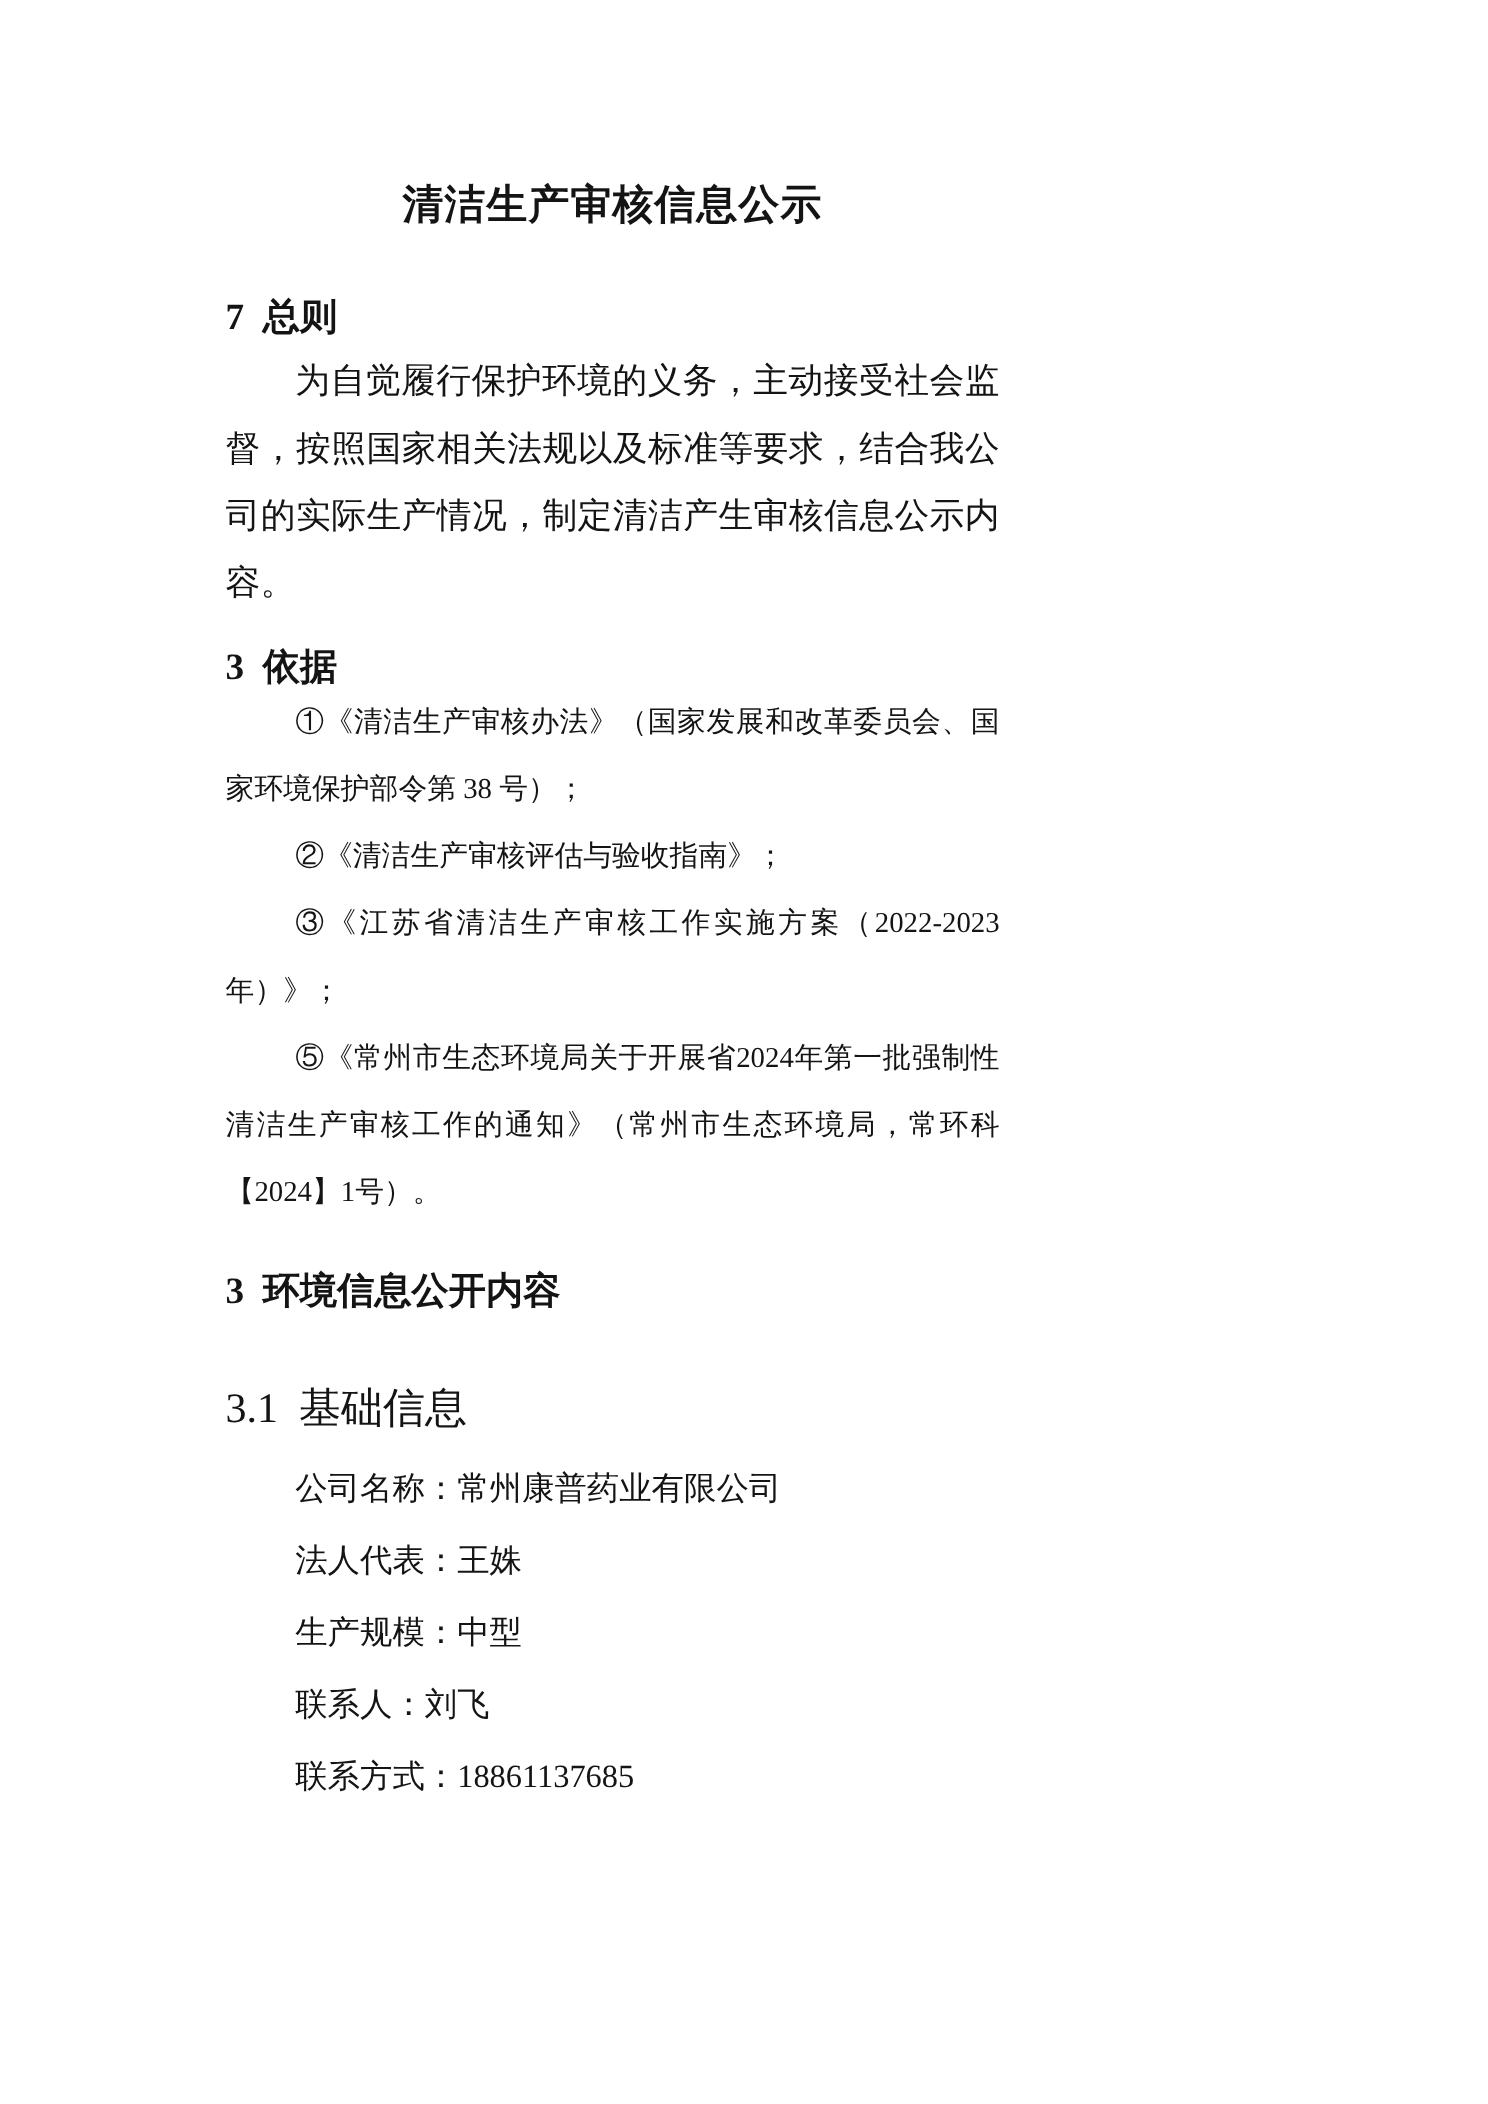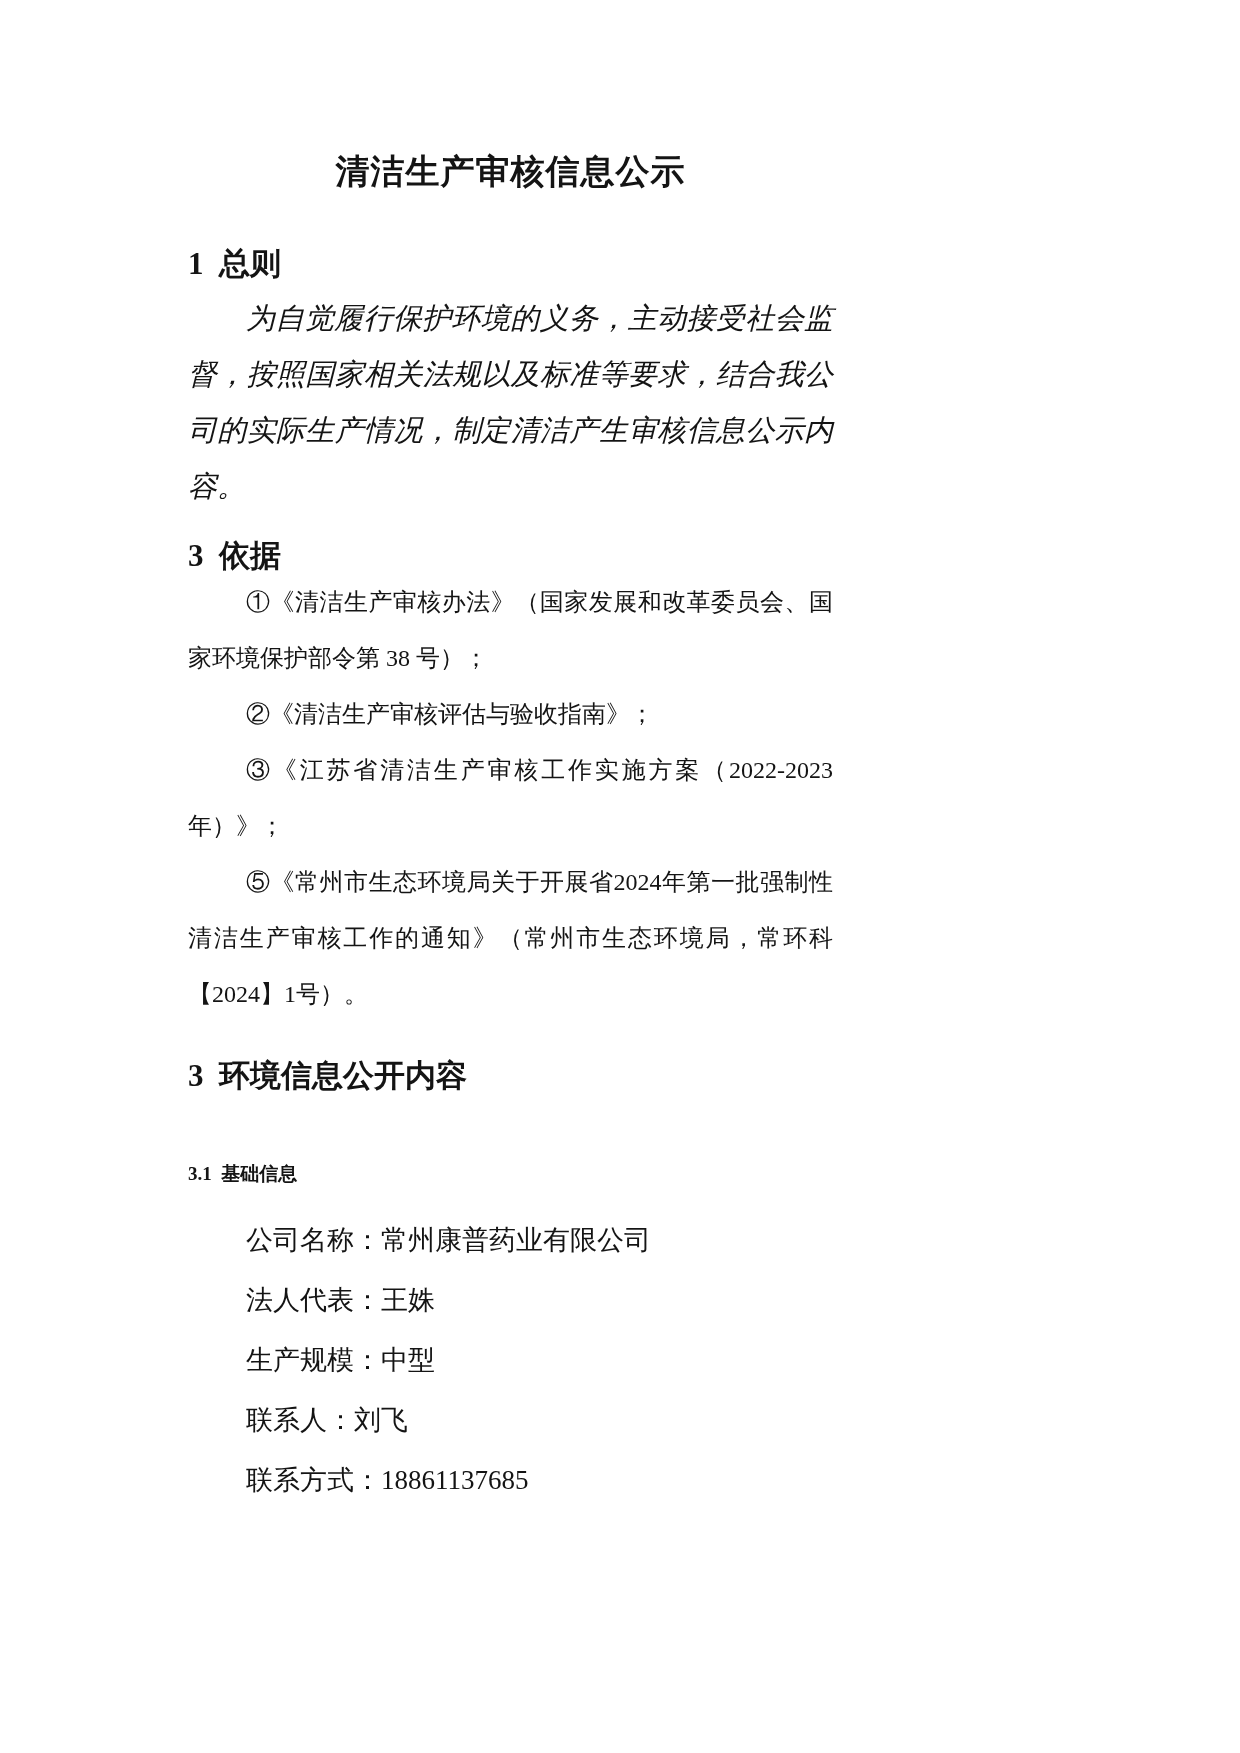--- a/index.html
+++ b/index.html
@@ -26,33 +26,32 @@
     font-size: 31px;
     line-height: 36px;
     font-weight: bold;
     white-space: pre-wrap;
   }
   #heading-general { margin-top: 54px; }
   #heading-basis { margin-top: 24px; }
   #heading-disclosure { margin-top: 36px; }
   .h-l2 {
     margin: 62px 0 0 0;
-    font-size: 19px;
+    font-size: 35px;
     line-height: 36px;
-    font-weight: bold;
+    font-weight: normal;
     white-space: pre-wrap;
   }
   p.body-par {
     margin: 8px 0 0 0;
     font-size: 29px;
     line-height: 56px;
     text-align: justify;
     text-indent: 58px;
     white-space: pre-wrap;
-    font-style: italic;
   }
   p.ref-par {
     margin: 0;
     font-size: 24px;
     line-height: 56px;
     text-align: justify;
     text-indent: 58px;
     white-space: pre-wrap;
   }
   .fields { margin-top: 18px; }
@@ -64,21 +63,21 @@
     white-space: pre-wrap;
   }
 </style>
 </head>
 <body>
 
 <div class="page">
 
   <h1 class="doc-title">清洁生产审核信息公示</h1>
 
-  <h2 class="h-l1" id="heading-general">1  总则</h2>
+  <h2 class="h-l1" id="heading-general">7  总则</h2>
 
   <p class="body-par">为自觉履行保护环境的义务，主动接受社会监督，按照国家相关法规以及标准等要求，结合我公司的实际生产情况，制定清洁产生审核信息公示内容。</p>
 
   <h2 class="h-l1" id="heading-basis">3  依据</h2>
 
   <div>
     <p class="ref-par">①《清洁生产审核办法》（国家发展和改革委员会、国家环境保护部令第 38 号）；</p>
     <p class="ref-par">②《清洁生产审核评估与验收指南》；</p>
     <p class="ref-par">③《江苏省清洁生产审核工作实施方案（2022-2023年）》；</p>
     <p class="ref-par">⑤《常州市生态环境局关于开展省2024年第一批强制性清洁生产审核工作的通知》（常州市生态环境局，常环科【2024】1号）。</p>

